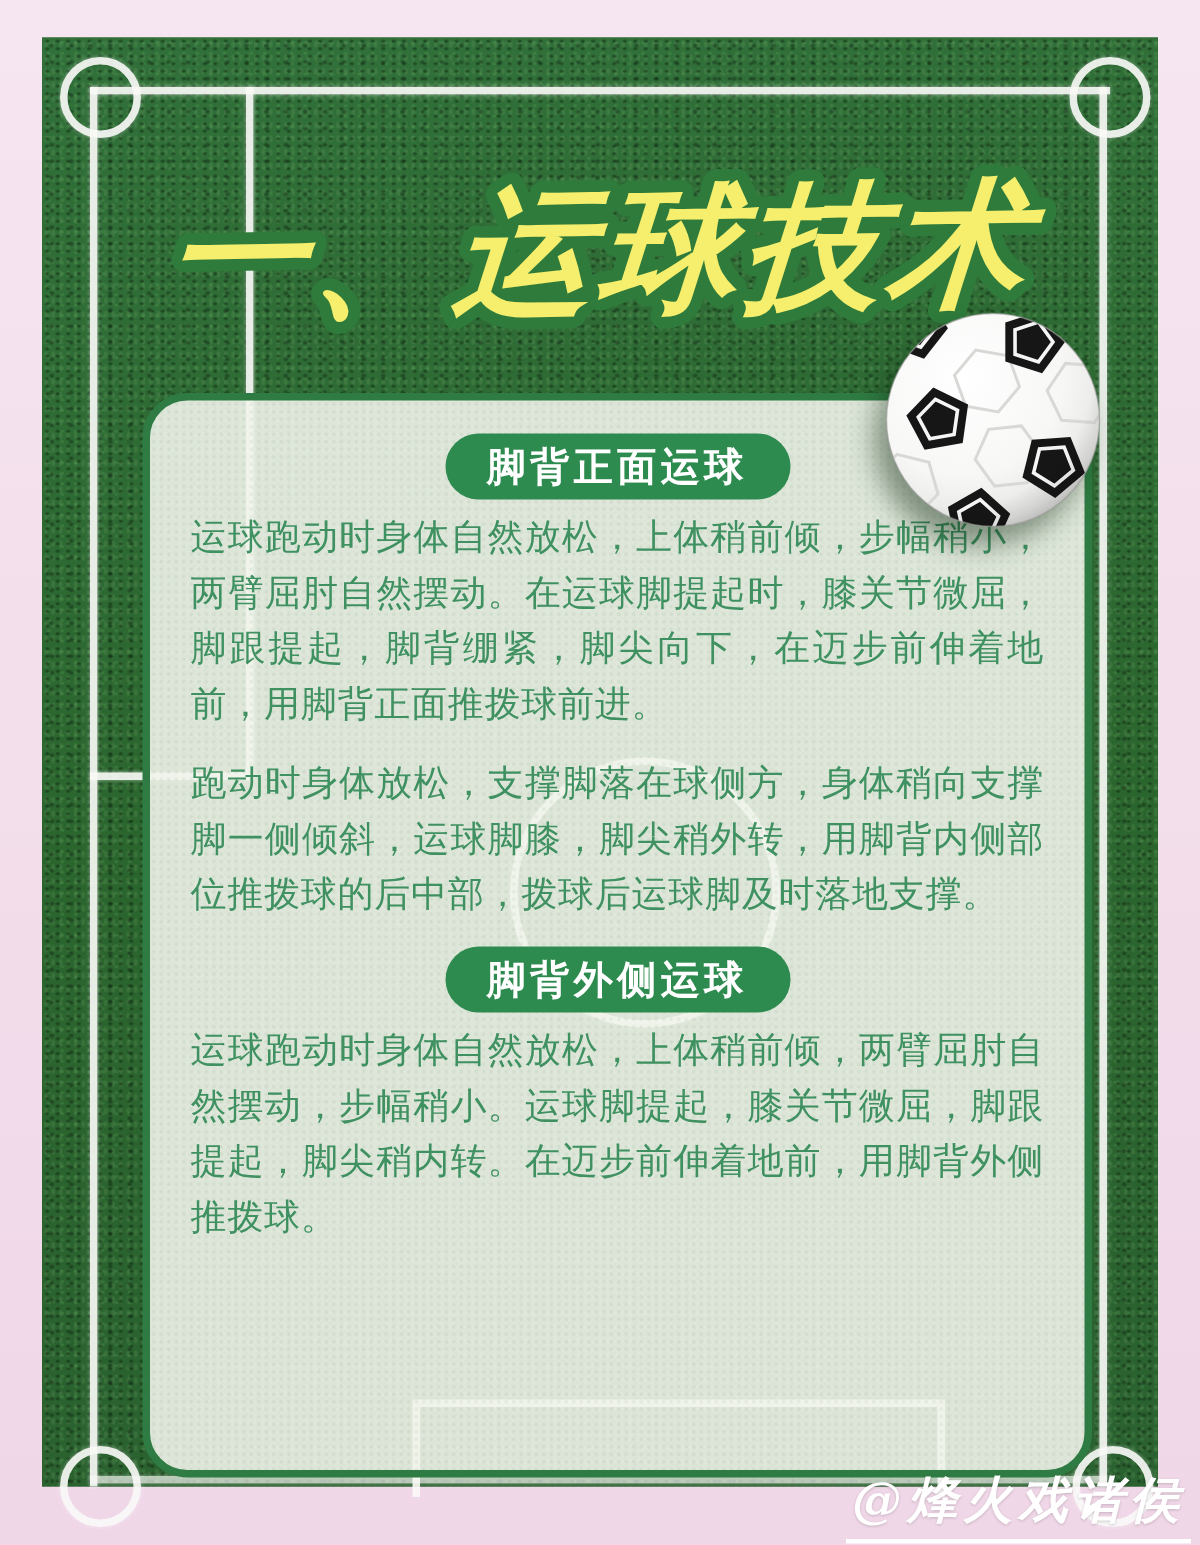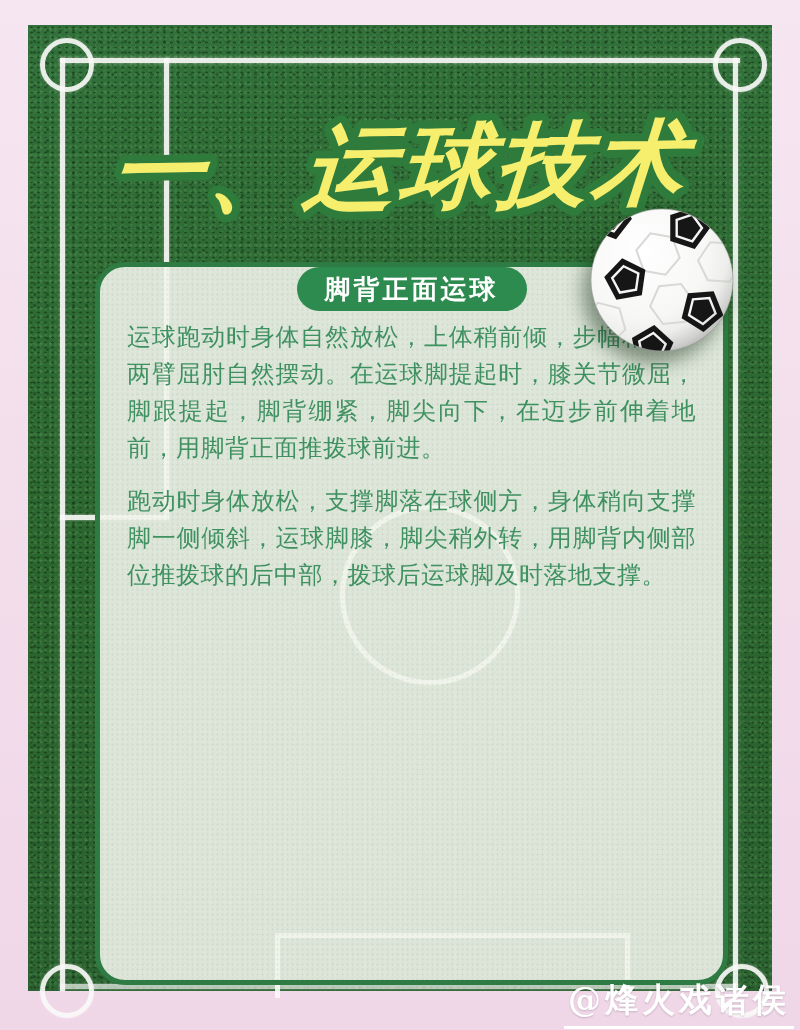--- a/index.html
+++ b/index.html
@@ -31,37 +31,37 @@
 
   
   .title-wrap{position:absolute;left:50px;top:100px;width:700px;height:132px;
               z-index:4;transform:skewX(-5deg) rotate(-1deg);}
 
   
   .card{position:absolute;left:95px;top:262px;width:633px;height:723px;
         box-sizing:border-box;border:5px solid #2e7c43;border-radius:30px;
         background-color:rgba(241,244,235,0.90);
         background-image:radial-gradient(rgba(60,110,70,0.07) 1px, transparent 1.4px);
-        background-size:5px 5px;z-index:3;}
+        background-size:5px 5px;z-index:3;padding-top:22px;}
   .pill{display:block;width:fit-content;margin:0 auto 7px;
         background:#2e8b4f;color:#ffffff;border-radius:24px;
         font-size:26px;font-weight:bold;letter-spacing:3px;
         line-height:44px;padding:0 28px;}
   .section p{margin:0 27px 16px;color:#3f9161;font-size:24px;
         line-height:37px;letter-spacing:0.5px;text-align:justify;}
   .section:not(:first-child) .pill{margin-top:13px;}
 
   
   .ball{position:absolute;left:582px;top:200px;width:160px;height:160px;z-index:5;
         filter:drop-shadow(-8px 12px 9px rgba(15,40,18,0.45));}
 
   
   .watermark{position:absolute;right:6px;bottom:1px;z-index:6;
         font-family:"DejaVu Serif","Liberation Serif",serif;
-        font-weight:bold;font-size:33px;letter-spacing:4px;
+        font-style:italic;font-weight:bold;font-size:33px;letter-spacing:4px;
         color:#ffffff;border-bottom:3px solid #ffffff;padding:0 4px 3px;
         text-shadow:0 1px 2px rgba(0,0,0,0.18);}
 </style>
 </head>
 <body>
 
 <div class="frame">
 
   <div class="field"></div>
 
@@ -88,20 +88,24 @@
 
     <div class="section">
       <div class="pill">脚背正面运球</div>
       <p>运球跑动时身体自然放松，上体稍前倾，步幅稍小，两臂屈肘自然摆动。在运球脚提起时，膝关节微屈，脚跟提起，脚背绷紧，脚尖向下，在迈步前伸着地前，用脚背正面推拨球前进。</p>
     </div>
 
     <div class="section">
       <p>跑动时身体放松，支撑脚落在球侧方，身体稍向支撑脚一侧倾斜，运球脚膝，脚尖稍外转，用脚背内侧部位推拨球的后中部，拨球后运球脚及时落地支撑。</p>
     </div>
 
+    <div class="section">
+      <div class="pill">脚背外侧运球</div>
+      <p>运球跑动时身体自然放松，上体稍前倾，两臂屈肘自然摆动，步幅稍小。运球脚提起，膝关节微屈，脚跟提起，脚尖稍内转。在迈步前伸着地前，用脚背外侧推拨球。</p>
+    </div>
 
 
   </div>
 
   <div class="ball">
     <svg width="160" height="160" viewBox="-80 -80 160 160">
       <defs>
         <radialGradient id="ballGrad" cx="36%" cy="30%" r="85%">
           <stop offset="0%" stop-color="#ffffff"></stop>
           <stop offset="55%" stop-color="#f7f7f6"></stop>

